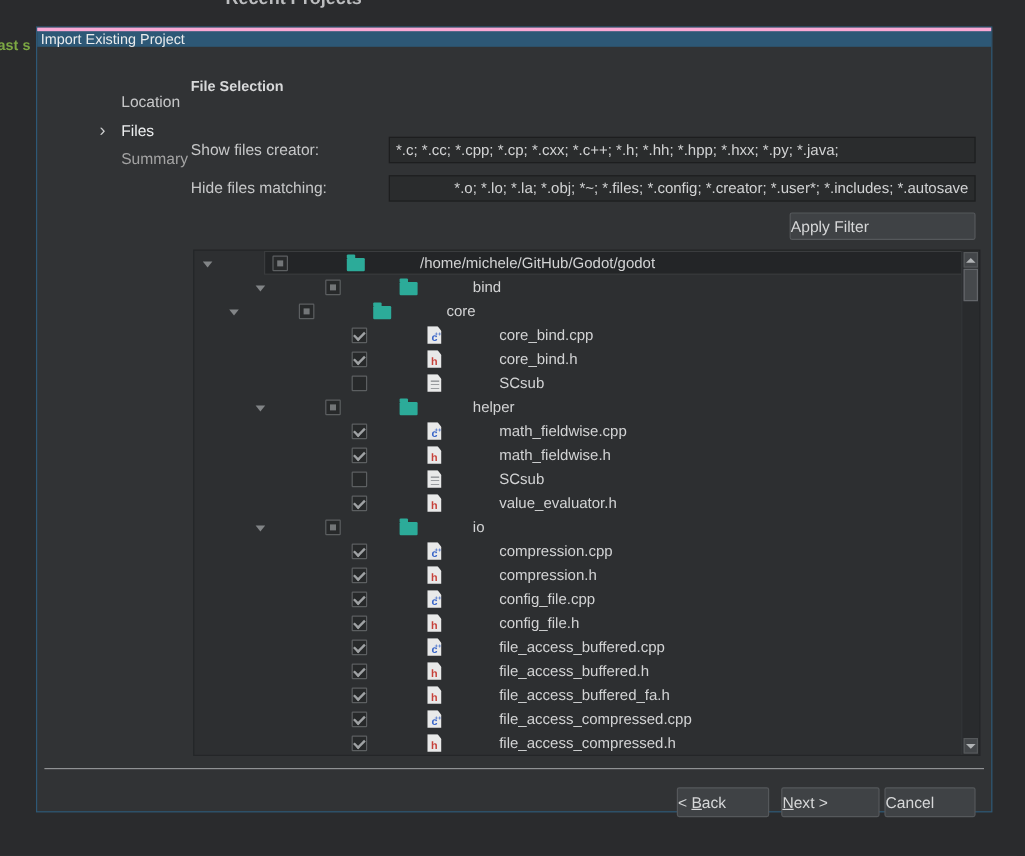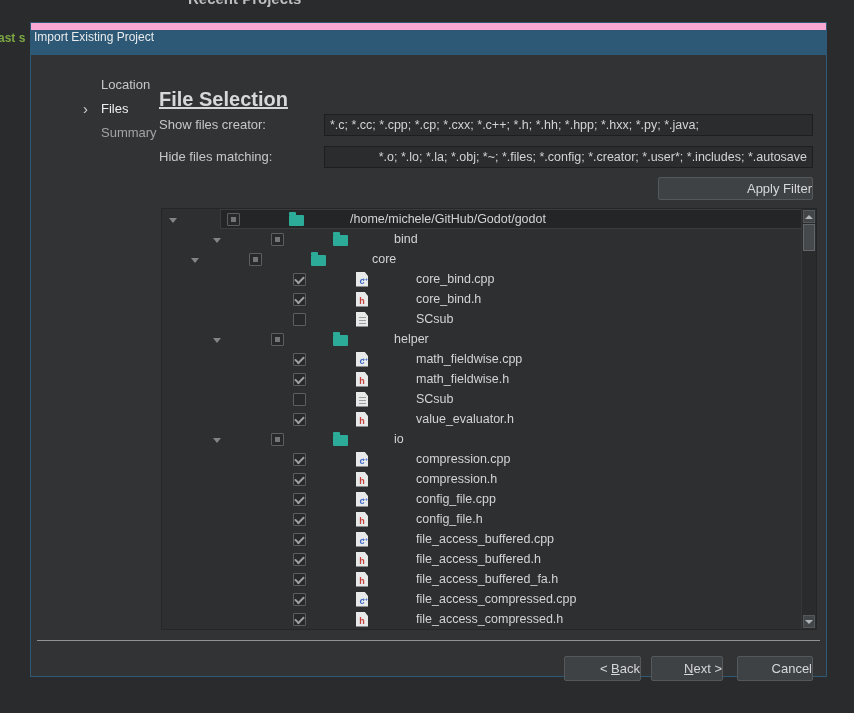--- a/index.html
+++ b/index.html
@@ -6,47 +6,47 @@
   html,body { width:854px; height:713px; }
   body { font-family:"Liberation Sans","DejaVu Sans",sans-serif; background:#2a2b2d; overflow:hidden; position:relative; }
 
   
   .bg-top-text { position:absolute; left:188px; top:-10px; font-size:15px; font-weight:bold; color:#bcbdbf; }
   .bg-left-text { position:absolute; left:-2px; top:31px; font-size:12px; font-weight:bold; color:#7ca843; }
 
   
   .dialog { position:absolute; left:30px; top:22px; width:797px; height:655px;
             background:#313335; border:1px solid #2d5876; }
-  .titlebar { height:32px; background:#2d5876; border-top:7px solid #f9a8d4;
+  .titlebar { height:16px; background:#2d5876; border-top:3px solid #f9a8d4;
               color:#e9ebec; font-size:12px; line-height:15px; padding-left:3px; }
   .dlgbody { position:absolute; left:0; top:17px; right:0; bottom:0; }
 
   
   .steps { position:absolute; left:20px; top:33px;margin-left:32px; }
   .step { position:relative; height:24px; line-height:24px; padding-left:18px; font-size:13px; }
   .step.done { color:#c6c7c8; }
   .step.current { color:#eceeef; }
   .step.upcoming { color:#a3a3a3; }
   .step .chev { position:absolute; left:0; top:0; color:#cfd0d1; font-size:15px; }
 
   
-  .heading { position:absolute; left:128px; top:48px; font-size:20px; font-weight:bold; color:#d7d8d9;text-decoration:underline; }
+  .heading { position:absolute; left:128px; top:25px; font-size:12px; font-weight:bold; color:#d7d8d9; }
   .flabel { position:absolute; left:128px; height:22px; line-height:22px; font-size:13px; color:#c6c7c8; }
   .lbl-show { top:74px; }
   .lbl-hide { top:106px; }
   .field { position:absolute; left:293px; width:489px; height:22px; background:#2a2c2d;
            border:1px solid #1d1e1f; color:#d2d3d4; font-size:12.5px; line-height:20px;
            padding:0 5px; overflow:hidden; white-space:nowrap; }
   .field-show { top:74px; }
   .field-hide { top:106px; }
   .field .val { display:inline-block; white-space:nowrap; }
   .field-hide .val { float:right; }
 
   .btn { background:#3f4245; border:1px solid #55585b; border-radius:2px;
-         color:#d6d7d8; font-size:13px; font-family:inherit; text-align:right; cursor:default; }
+         color:#d6d7d8; font-size:13px; font-family:inherit; text-align:left; cursor:default; }
   .apply-btn { position:absolute; left:627px; top:137px; width:155px; height:23px; }
 
   
   .tree { position:absolute; left:130px; top:168px; width:656px; height:422px;
           background:#2d2f31; border:1px solid #242628; overflow:hidden; }
   .tree-rows { position:absolute; left:0; top:0; right:15px; }
   .row { height:20px; display:flex; align-items:center; position:relative;
          font-size:12.5px; color:#d2d3d4;gap:41px; }
   .row > * { position:relative; z-index:1; }
   .row .hl { position:absolute; left:58px; right:-15px; top:0; bottom:0; z-index:0;
@@ -84,21 +84,21 @@
   .tri-up { width:0; height:0; border-left:4px solid transparent; border-right:4px solid transparent;
             border-bottom:4px solid #b0b3b5; }
   .tri-down { width:0; height:0; border-left:4px solid transparent; border-right:4px solid transparent;
             border-top:4px solid #b0b3b5; }
   .sb-thumb { position:absolute; left:1px; right:1px; top:15px; height:27px;
             background:#46494c; border:1px solid #63666a; }
 
   
   .sep { position:absolute; left:6px; right:6px; top:600px; height:1px; background:#909294; }
   .btn-back { position:absolute; left:533px; top:616px; width:77px; height:25px; }
-  .btn-next { position:absolute; left:620px; top:616px; width:72px; height:25px; }
+  .btn-next { position:absolute; left:620px; top:616px; width:82px; height:25px; }
   .btn-cancel { position:absolute; left:706px; top:616px; width:76px; height:25px; }
   .u { text-decoration:underline; }
 </style>
 </head>
 <body>
 
 <div class="bg-top-text">Recent Projects</div>
 <div class="bg-left-text">ast s</div>
 
 <div class="dialog">

